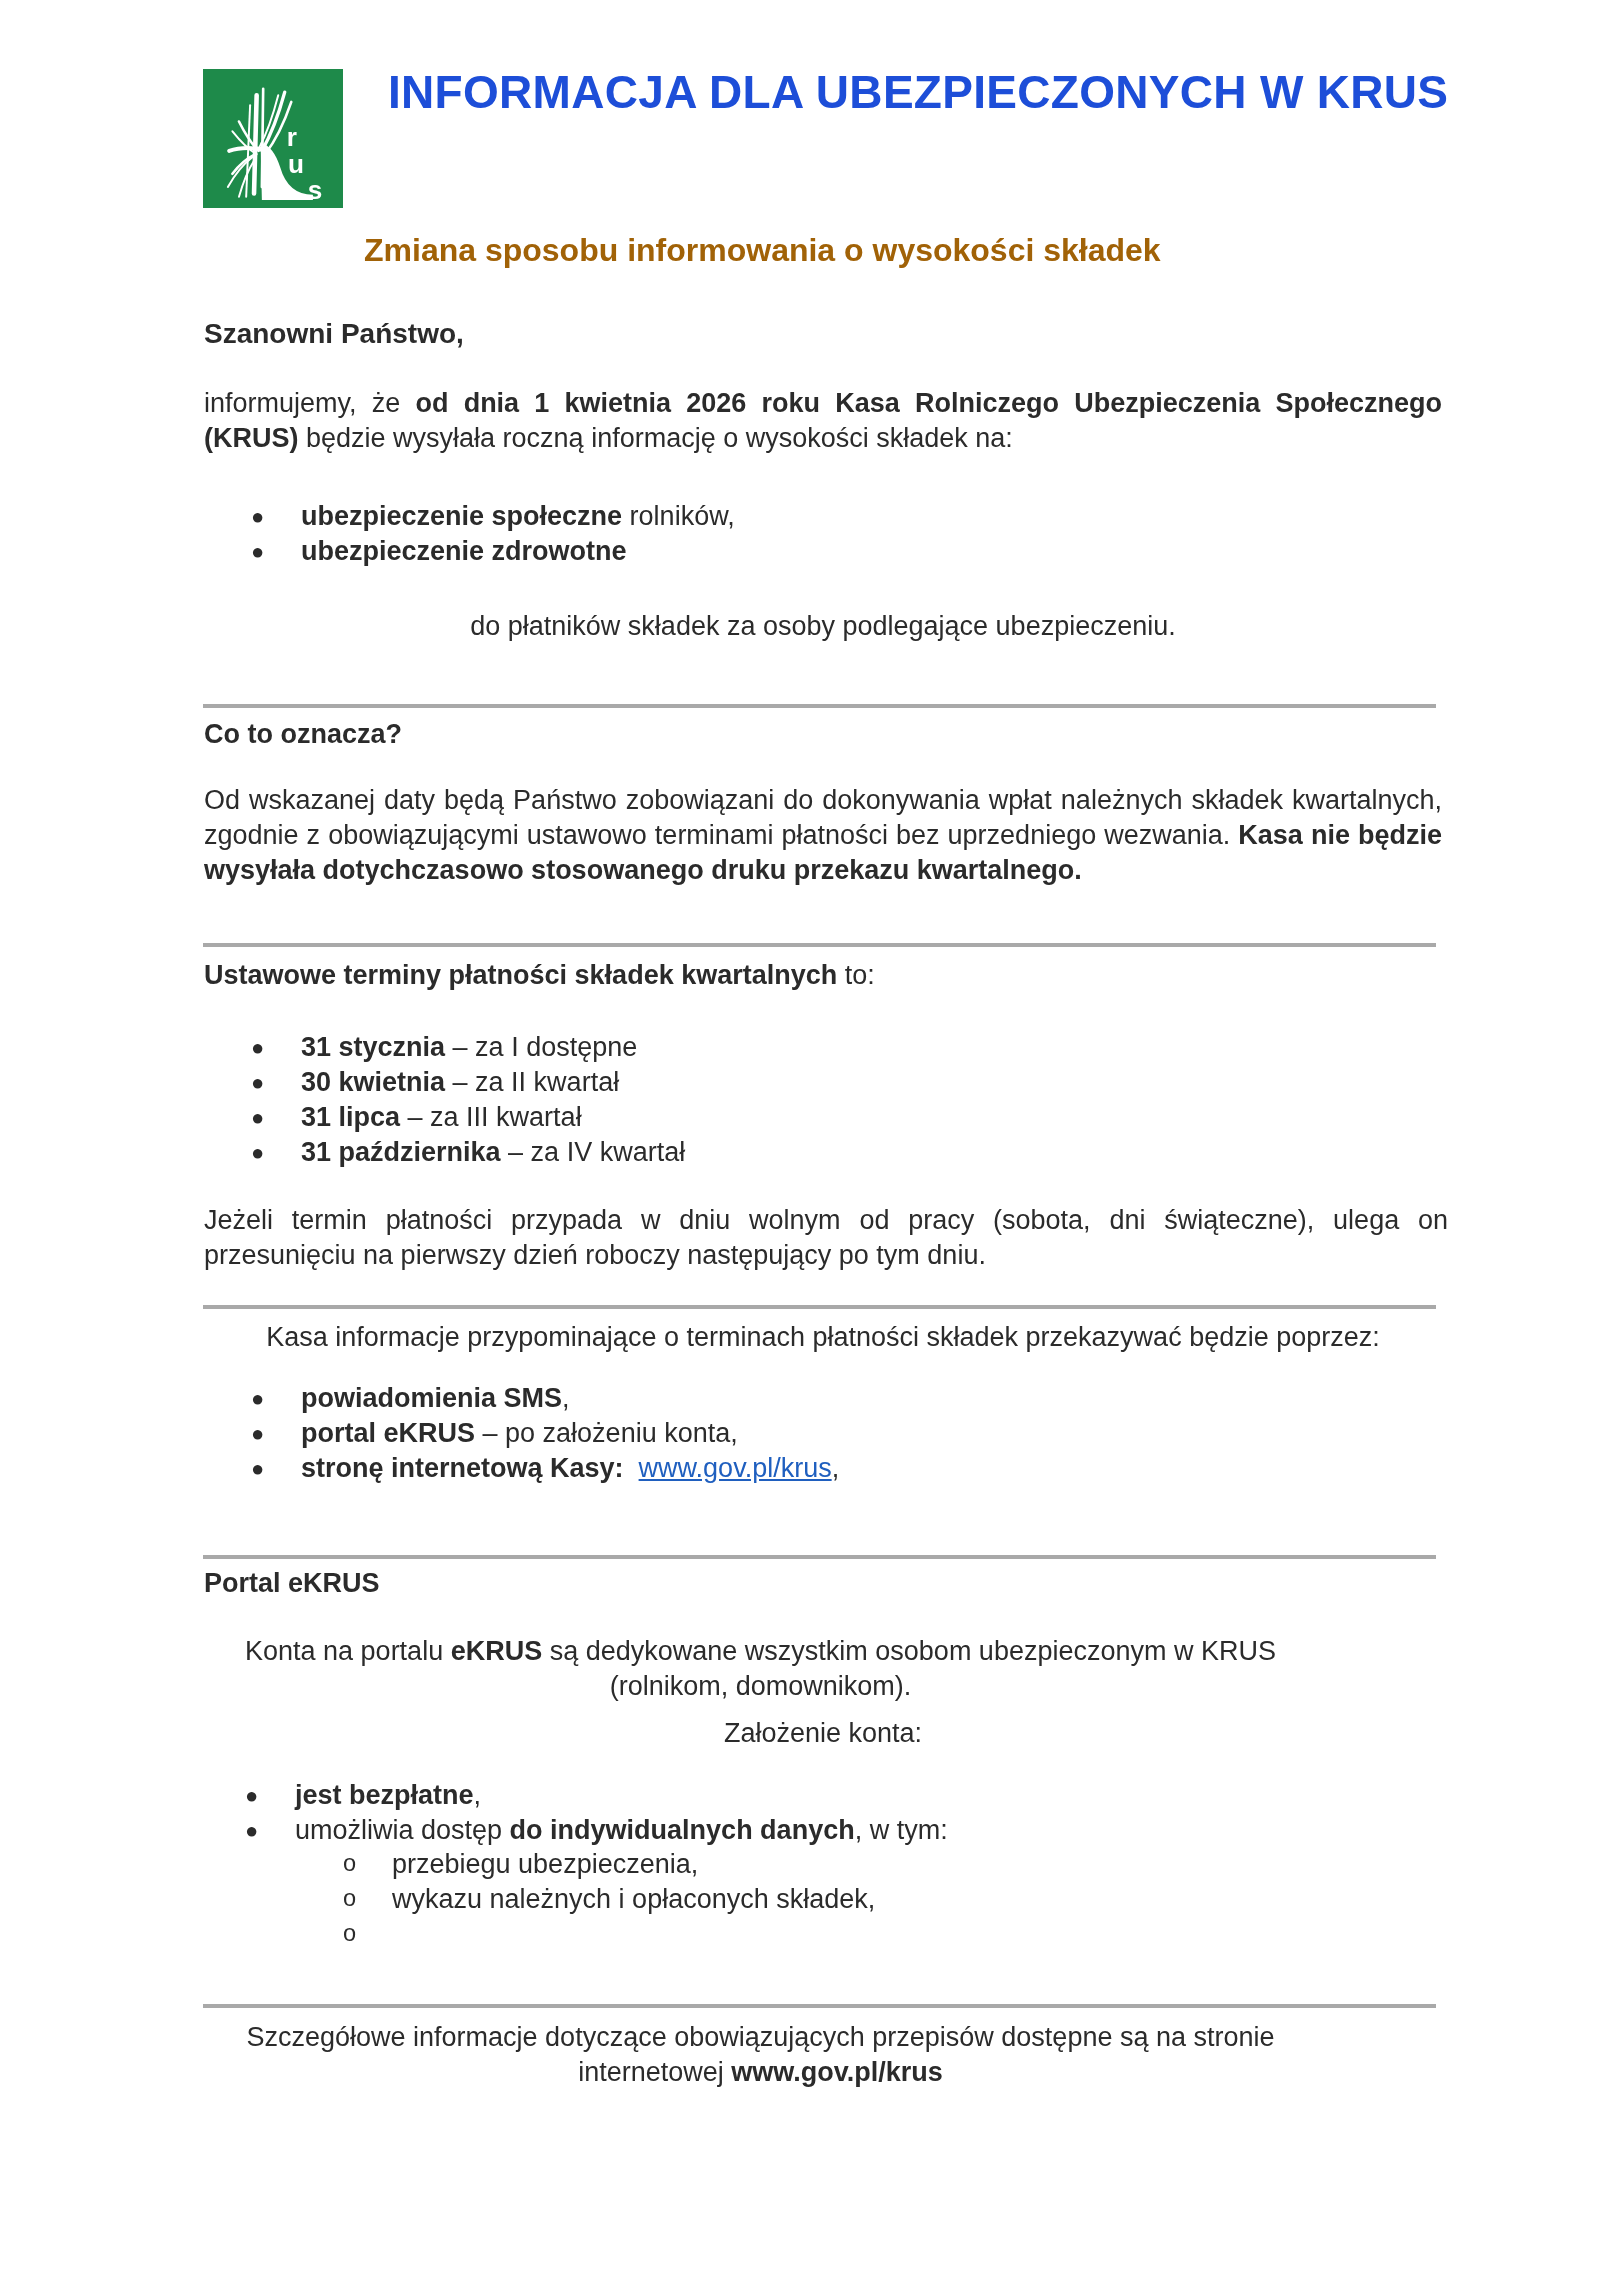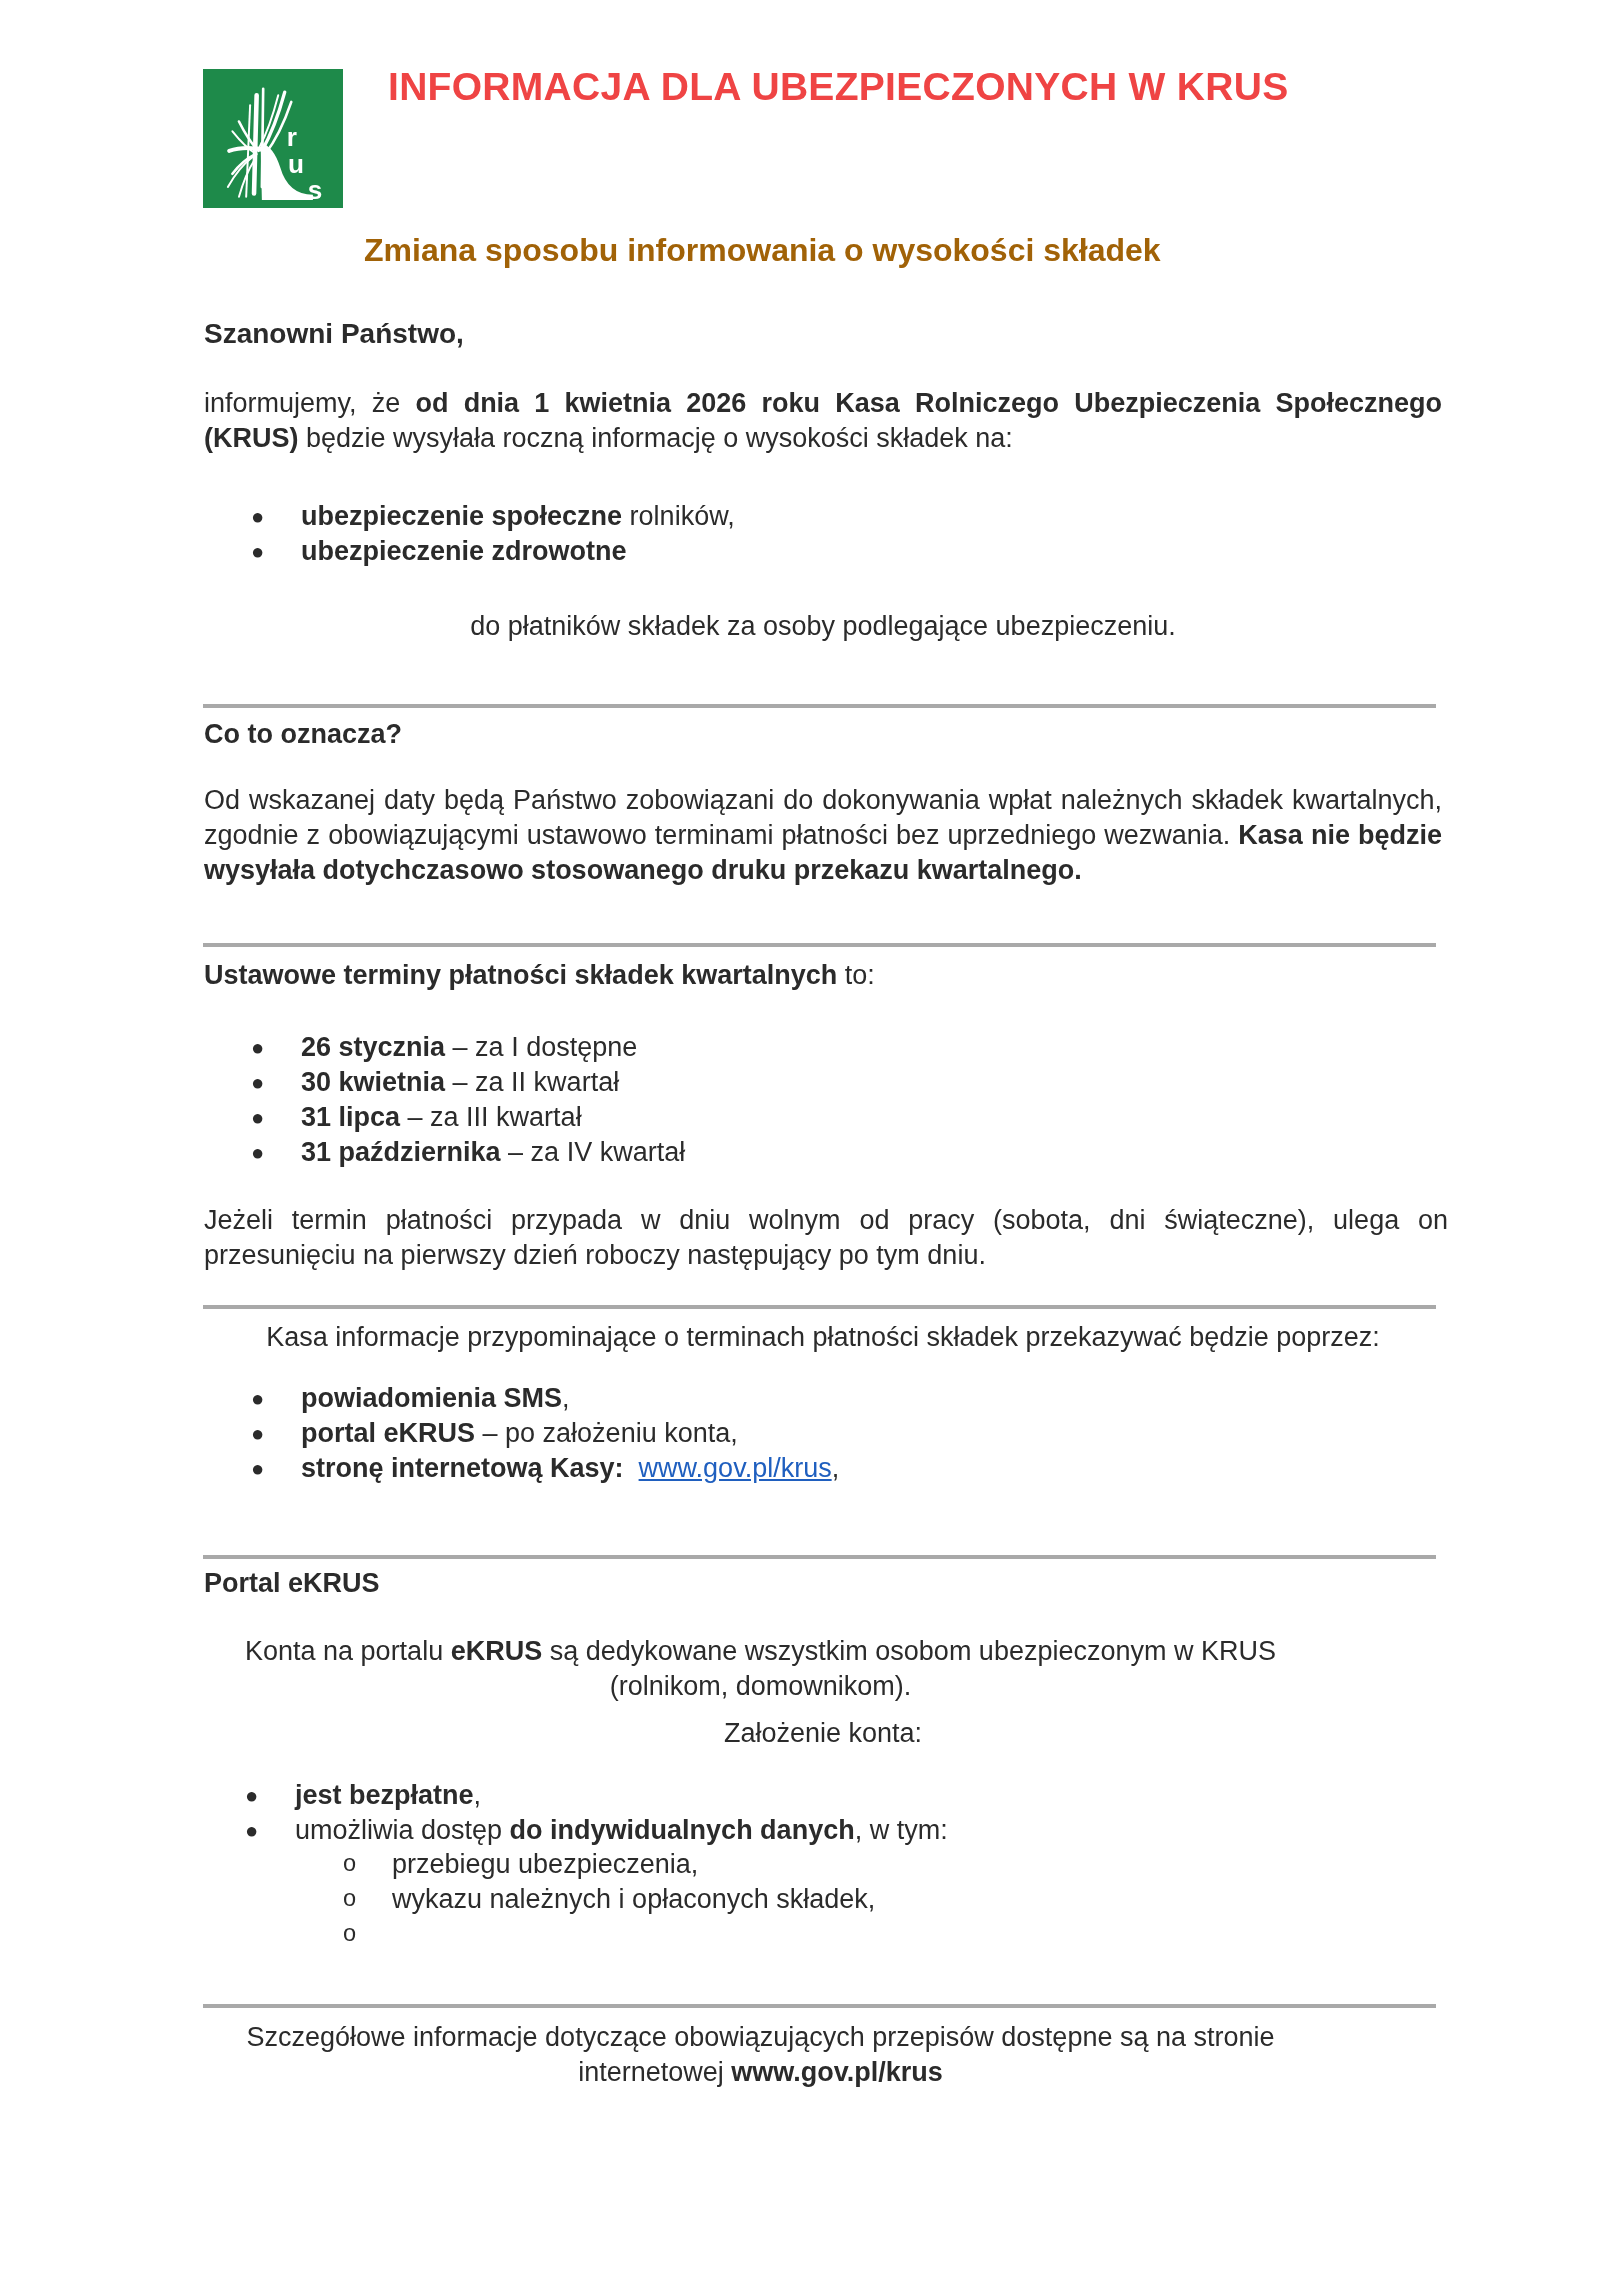--- a/index.html
+++ b/index.html
@@ -7,22 +7,22 @@
     width: 1623px; height: 2295px; position: relative; overflow: hidden;
     font-family: "Liberation Sans", sans-serif; color: #2b2b2b;
   }
   .abs { position: absolute; }
   .logo {
     left: 203px; top: 69px; width: 140px; height: 139px;
     background: #1e8a4a;
   }
   .logo svg { width: 100%; height: 100%; display: block; }
   .title {
-    left: 388px; top: 65px; font-size: 39px; font-weight: bold;
-    color: #ef4444; letter-spacing: 0.3px; white-space: nowrap;
+    left: 388px; top: 65px; font-size: 46px; font-weight: bold;
+    color: #1d4ed8; letter-spacing: 0.3px; white-space: nowrap;
   }
   .subtitle {
     left: 364px; top: 232px; font-size: 32px; font-weight: bold;
     color: #a16207; white-space: nowrap;
   }
   .greeting {
     left: 204px; top: 318px; font-size: 28px; font-weight: bold; white-space: nowrap; text-align: center;
   }
   .para {
     left: 204px; width: 1238px; font-size: 27px; line-height: 35px;
@@ -98,21 +98,21 @@
   <span>Od wskazanej daty będą Państwo zobowiązani do dokonywania wpłat należnych składek kwartalnych, zgodnie z obowiązującymi ustawowo terminami płatności bez uprzedniego wezwania. </span><b>Kasa nie będzie wysyłała dotychczasowo stosowanego druku przekazu kwartalnego.</b>
 </div>
 
 <div class="abs divider" style="top:943px;"></div>
 
 <div class="abs heading" style="top:960px;">
   <span>Ustawowe terminy płatności składek kwartalnych</span><span style="font-weight:normal"> to:</span>
 </div>
 
 <ul class="blist" style="left:204px; top:1030px;">
-  <li><span class="bullet">●</span><b>26 stycznia</b><span> – za I dostępne</span></li>
+  <li><span class="bullet">●</span><b>31 stycznia</b><span> – za I dostępne</span></li>
   <li><span class="bullet">●</span><b>30 kwietnia</b><span> – za II kwartał</span></li>
   <li><span class="bullet">●</span><b>31 lipca</b><span> – za III kwartał</span></li>
   <li><span class="bullet">●</span><b>31 października</b><span> – za IV kwartał</span></li>
 </ul>
 
 <div class="abs para left" style="top:1203px; width:1244px; text-align:justify;">Jeżeli termin płatności przypada w dniu wolnym od pracy (sobota, dni świąteczne), ulega on przesunięciu na pierwszy dzień roboczy następujący po tym dniu.</div>
 
 <div class="abs divider" style="top:1305px;"></div>
 
 <div class="abs para left" style="top:1320px; white-space:nowrap;">Kasa informacje przypominające o terminach płatności składek przekazywać będzie poprzez:</div>

